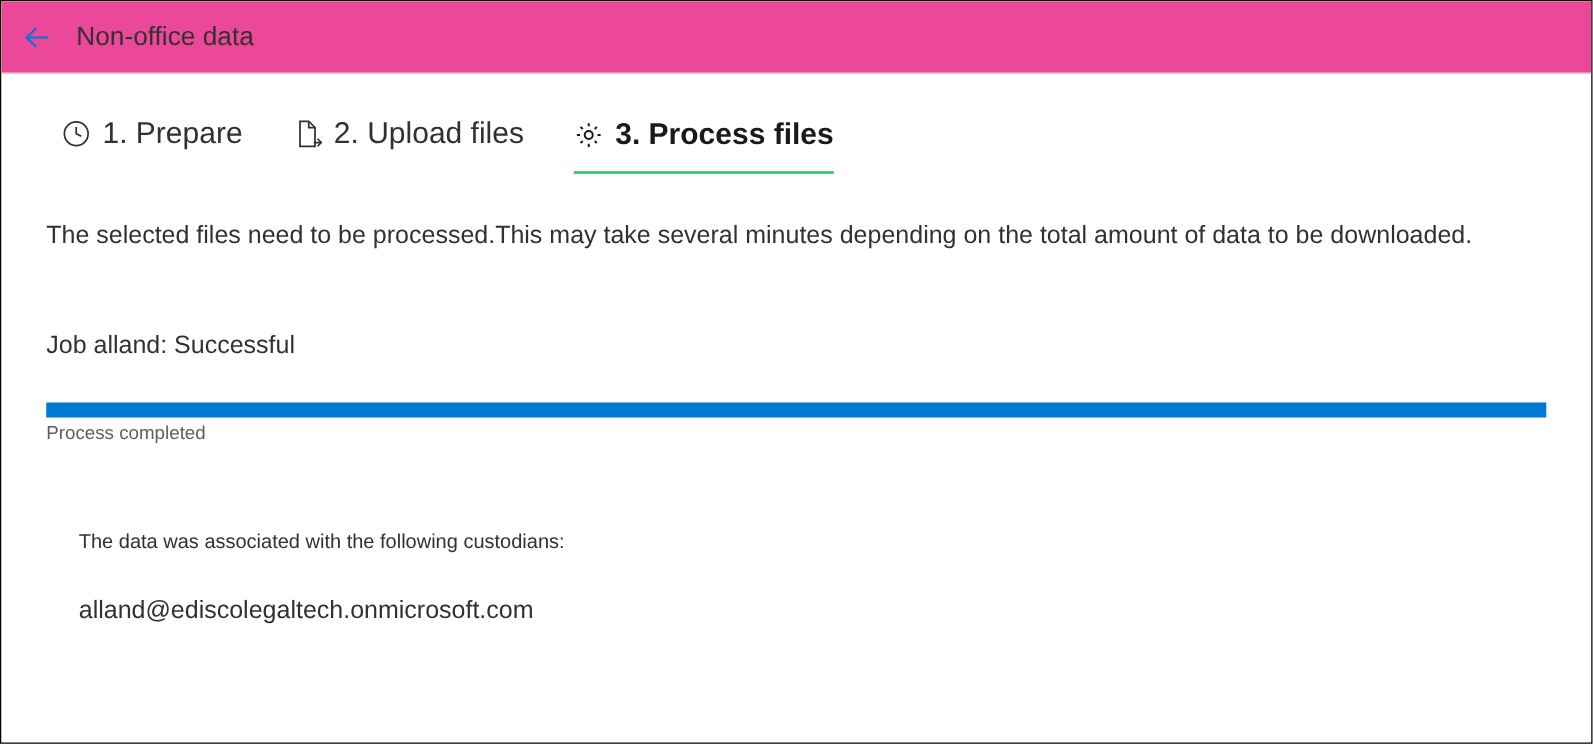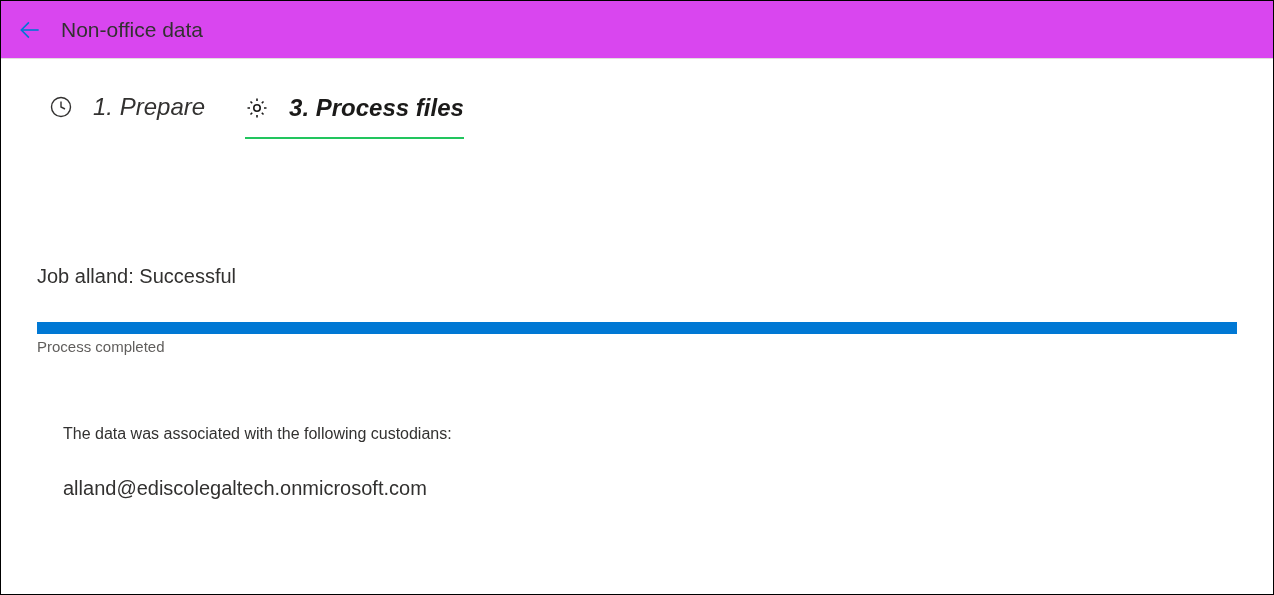--- a/index.html
+++ b/index.html
@@ -7,21 +7,21 @@
       font-family: "Segoe UI", -apple-system, BlinkMacSystemFont, sans-serif;
       background: #fff;
       color: #323130;
       width: 1274px;
       height: 595px;
       border: 1px solid #000;
       overflow: hidden;
     }
     .header {
       height: 58px;
-      background: #d946ef;
+      background: #ec4899;
       border-bottom: 1px solid #e1dfdd;
       display: flex;
       align-items: center;
       padding: 0 16px;
       gap: 18px;
     }
     .back-arrow {
       display: flex;
       align-items: center;
       justify-content: center;
@@ -37,28 +37,27 @@
     }
     .tabs {
       display: flex;
       gap: 40px;
       margin-bottom: 34px;
       margin-left: 12px;
     }
     .tab {
       display: flex;
       align-items: center;
-      gap: 20px;
+      gap: 9px;
       font-size: 24px;
       font-weight: 400;
       color: #323130;
       padding-bottom: 14px;
       cursor: pointer;
       border-bottom: 4px solid transparent;
-      font-style: italic;
     }
     .tab.active {
       font-weight: 600;
       color: #1b1a19;
       border-bottom: 2px solid #22c55e;
     }
     .tab-icon {
       display: flex;
       align-items: center;
     }
@@ -118,33 +117,44 @@
   <div class="tabs">
     <div class="tab">
       <span class="tab-icon">
         <svg width="24" height="24" viewBox="0 0 24 24" fill="none" stroke="#323130" stroke-width="1.4">
           <circle cx="12" cy="12" r="9.5"></circle>
           <polyline points="12,6.5 12,12 16,14"></polyline>
         </svg>
       </span>
       <span>1. Prepare</span>
     </div>
+    <div class="tab">
+      <span class="tab-icon">
+        <svg width="24" height="24" viewBox="0 0 24 24" fill="none" stroke="#323130" stroke-width="1.4">
+          <path d="M13 2 H6 V22 H18 V7 Z"></path>
+          <polyline points="13,2 13,7 18,7"></polyline>
+          <line x1="17" y1="19" x2="23" y2="19"></line>
+          <polyline points="20,16 23,19 20,22"></polyline>
+        </svg>
+      </span>
+      <span>2. Upload files</span>
+    </div>
     <div class="tab active">
       <span class="tab-icon">
         <svg width="24" height="24" viewBox="0 0 24 24" fill="none" stroke="#1b1a19" stroke-width="1.6">
           <circle cx="12" cy="12" r="3.2"></circle>
           <path d="M12 2.5 L12 5 M12 19 L12 21.5 M21.5 12 L19 12 M5 12 L2.5 12 M18.5 5.5 L16.8 7.2 M7.2 16.8 L5.5 18.5 M18.5 18.5 L16.8 16.8 M7.2 7.2 L5.5 5.5"></path>
         </svg>
       </span>
       <span>3. Process files</span>
     </div>
   </div>
 
   <div class="description">
-    <br>
+    <span>The selected files need to be processed.This may take several minutes depending on the total amount of data to be downloaded.</span><br>
     &nbsp;
   </div>
 
   <div class="job-status">
     <span>Job alland: </span><span>Successful</span>
   </div>
 
   <div class="progress-container">
     <div class="progress-bar" style="width:100%"></div>
     <div class="progress-label">Process completed</div>

